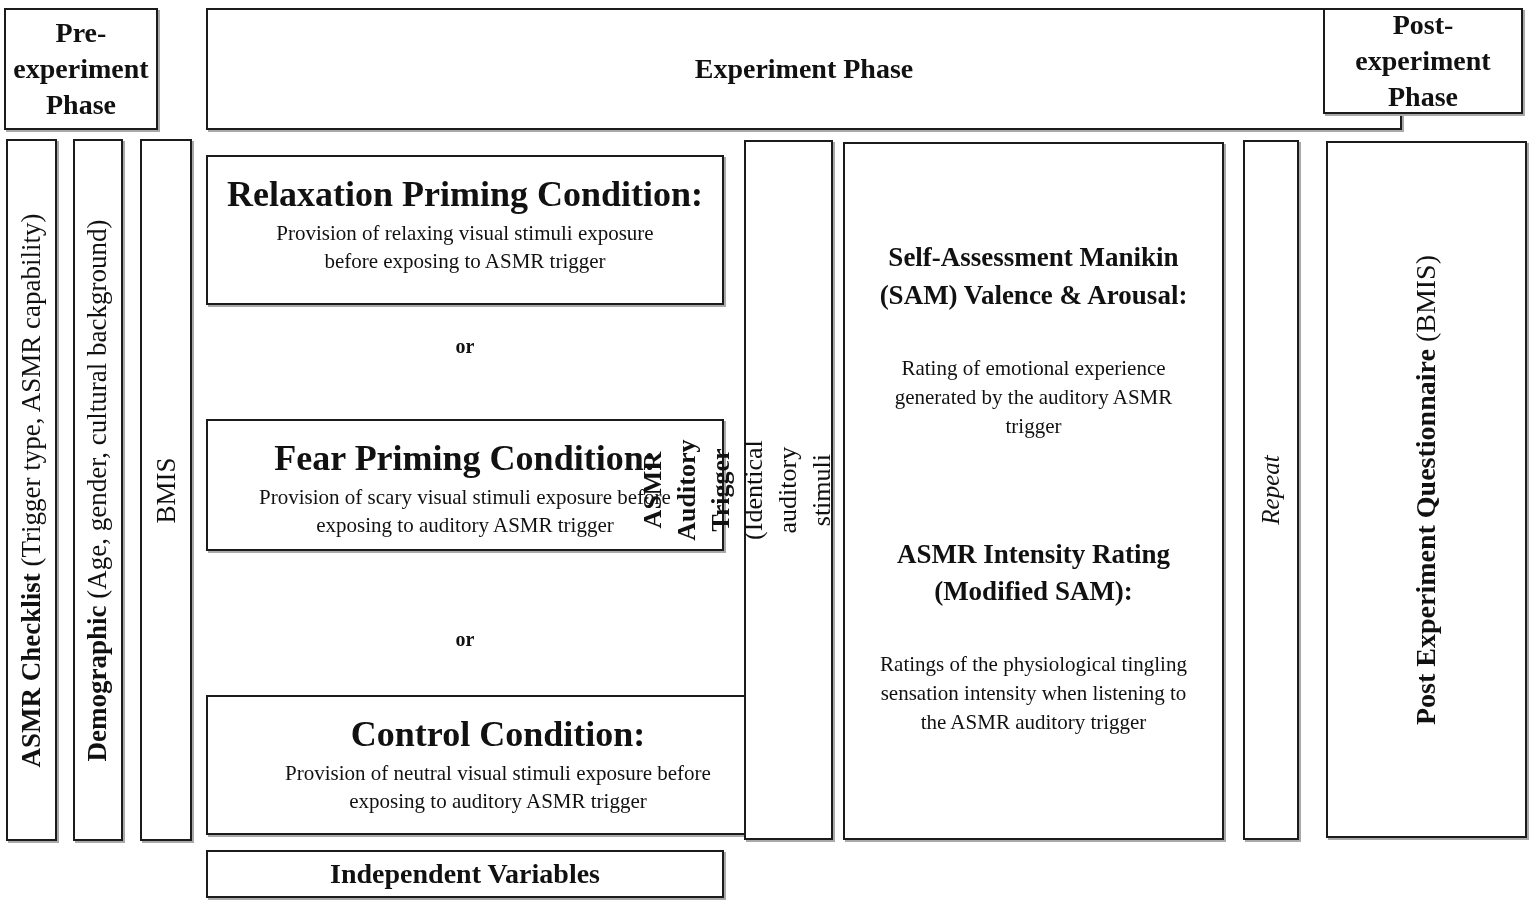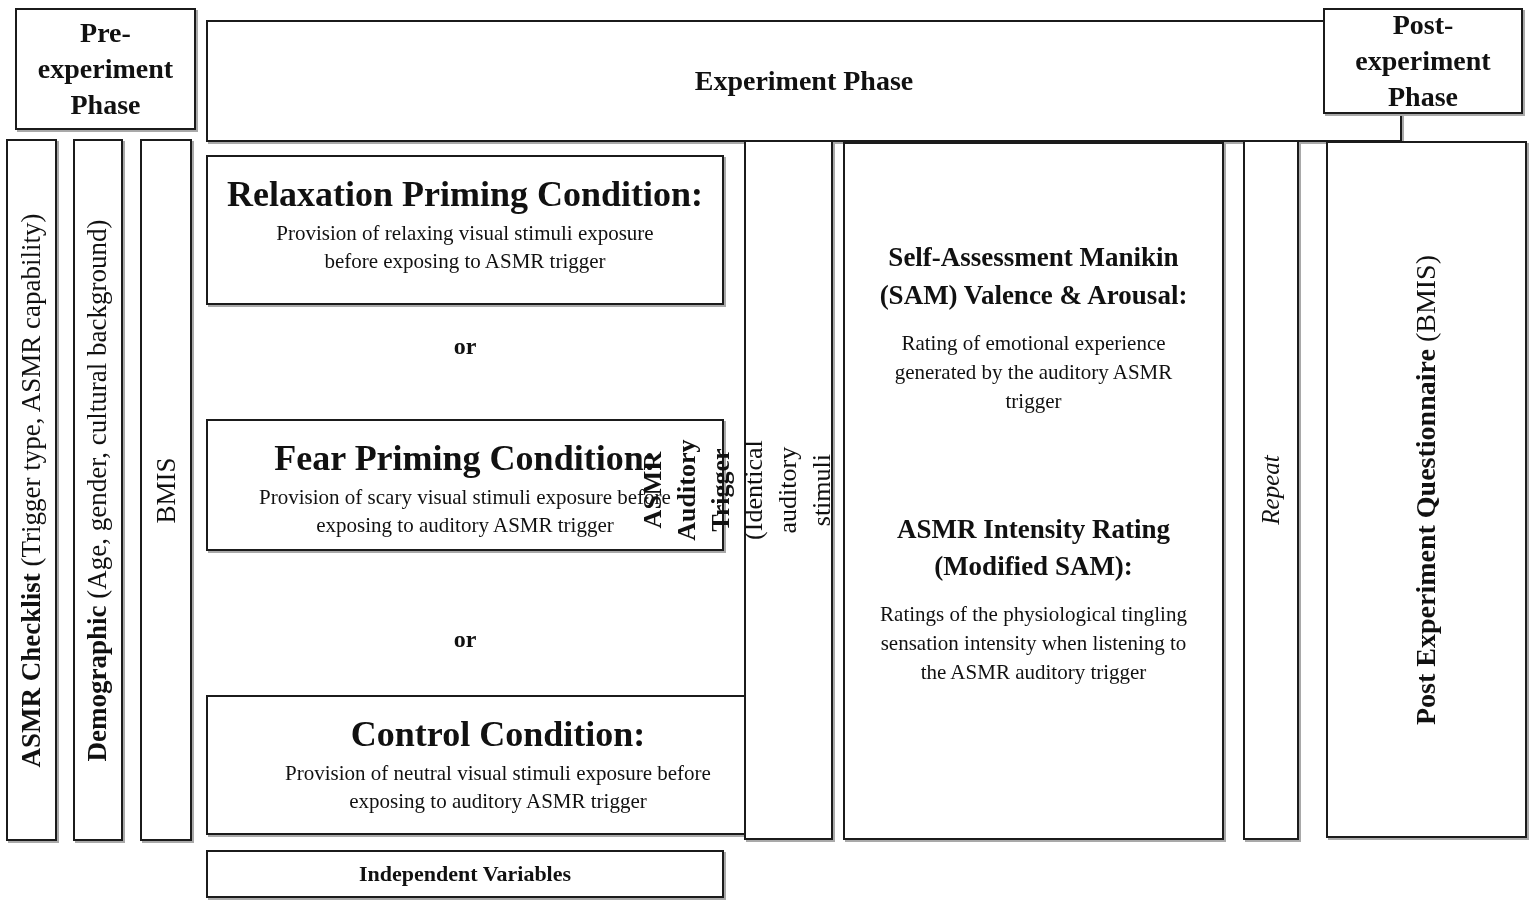--- a/index.html
+++ b/index.html
@@ -68,50 +68,50 @@
     font-size: 21px;
     white-space: pre-line;
     line-height: 1.34;
   }
   .or-sep {
     position: absolute;
     display: flex;
     align-items: center;
     justify-content: center;
     font-weight: bold;
-    font-size: 24px;
+    font-size: 20px;
     box-sizing: border-box;
   }
   
   .dvbox {
     display: block;
     text-align: center;
     padding: 0 10px;
   }
   .dv-title {
     font-size: 27px;
     font-weight: bold;
     white-space: pre-line;
     line-height: 1.4;
   }
   .dv-body {
     font-size: 21px;
     white-space: pre-line;
     line-height: 1.38;
   }
   .mt-big { margin-top: 95px; }
-  .mt-sml { margin-top: 14px; }
+  .mt-sml { margin-top: 39px; }
   
   .var-label {
     font-weight: bold;
-    font-size: 22px;
-  }
-  
-  #hd-pre      { left: 15px;    top: 8px;   width: 181px;  height: 122px; }
-  #hd-exp      { left: 206px;  top: 20px;   width: 1196px; height: 122px; }
+    font-size: 28px;
+  }
+  
+  #hd-pre      { left: 4px;    top: 8px;   width: 154px;  height: 122px; }
+  #hd-exp      { left: 206px;  top: 8px;   width: 1196px; height: 122px; }
   #hd-post     { left: 1323px; top: 8px;   width: 200px;  height: 106px; font-family: Liberation Serif, serif; }
   #col-checklist { left: 6px;   top: 139px; width: 51px; height: 702px; }
   #col-demo      { left: 73px;  top: 139px; width: 50px; height: 702px; }
   #col-bmis      { left: 140px; top: 139px; width: 52px; height: 702px; }
   #box-relax   { left: 206px; top: 155px; width: 518px; height: 150px; }
   #or-1        { left: 206px; top: 325px; width: 518px; height: 42px; }
   #box-fear    { left: 206px; top: 419px; width: 518px; height: 132px; }
   #or-2        { left: 206px; top: 618px; width: 518px; height: 42px; }
   #box-control { left: 206px; top: 695px; width: 584px; height: 140px; }
   #lbl-iv      { left: 206px; top: 850px; width: 518px; height: 48px; }

